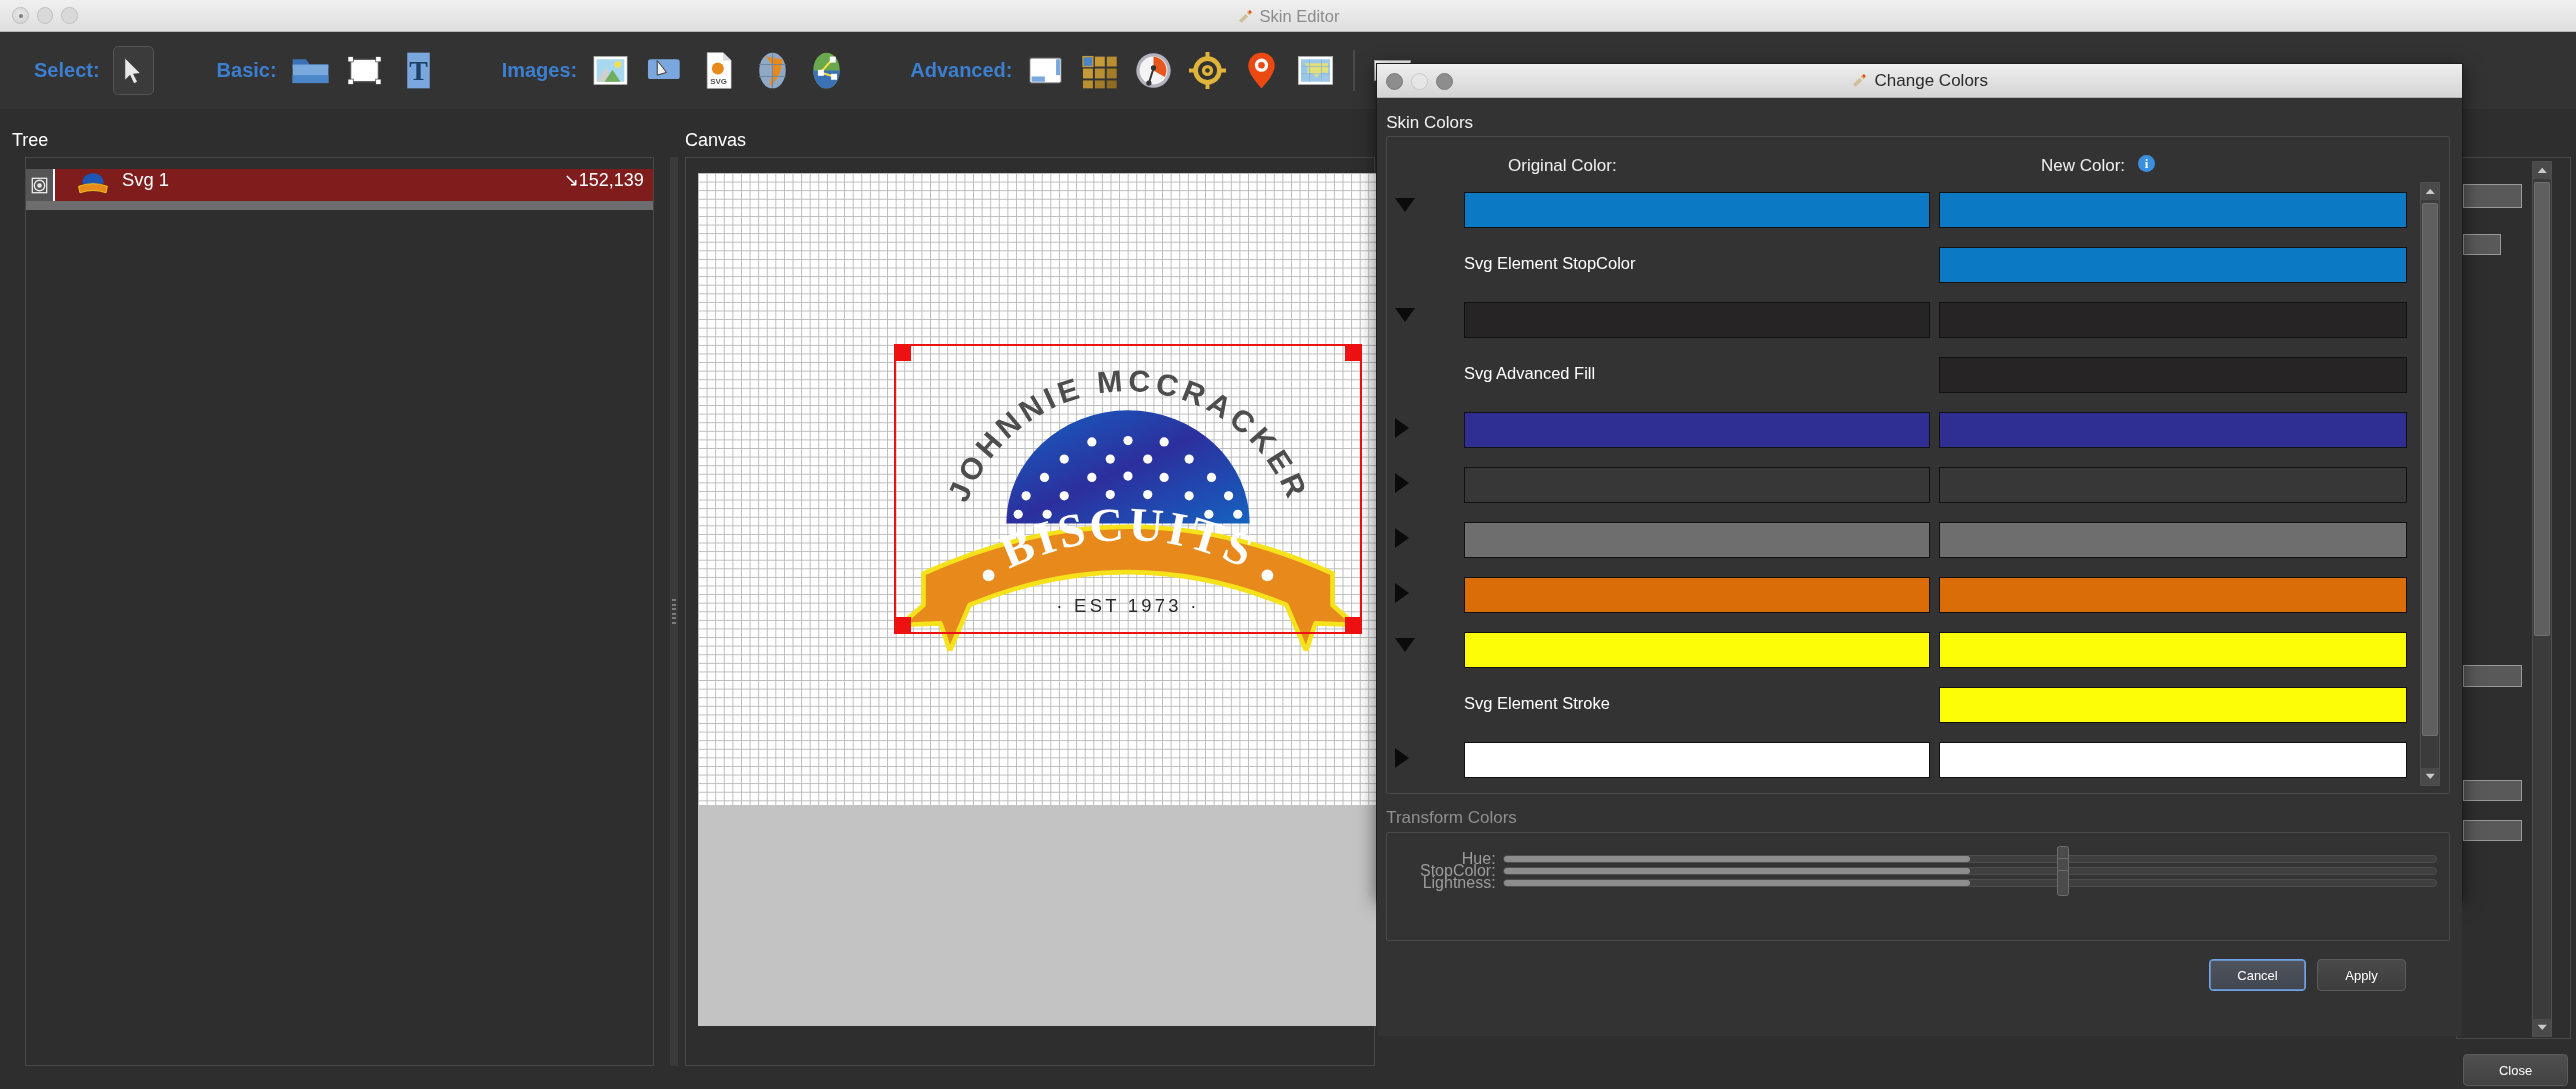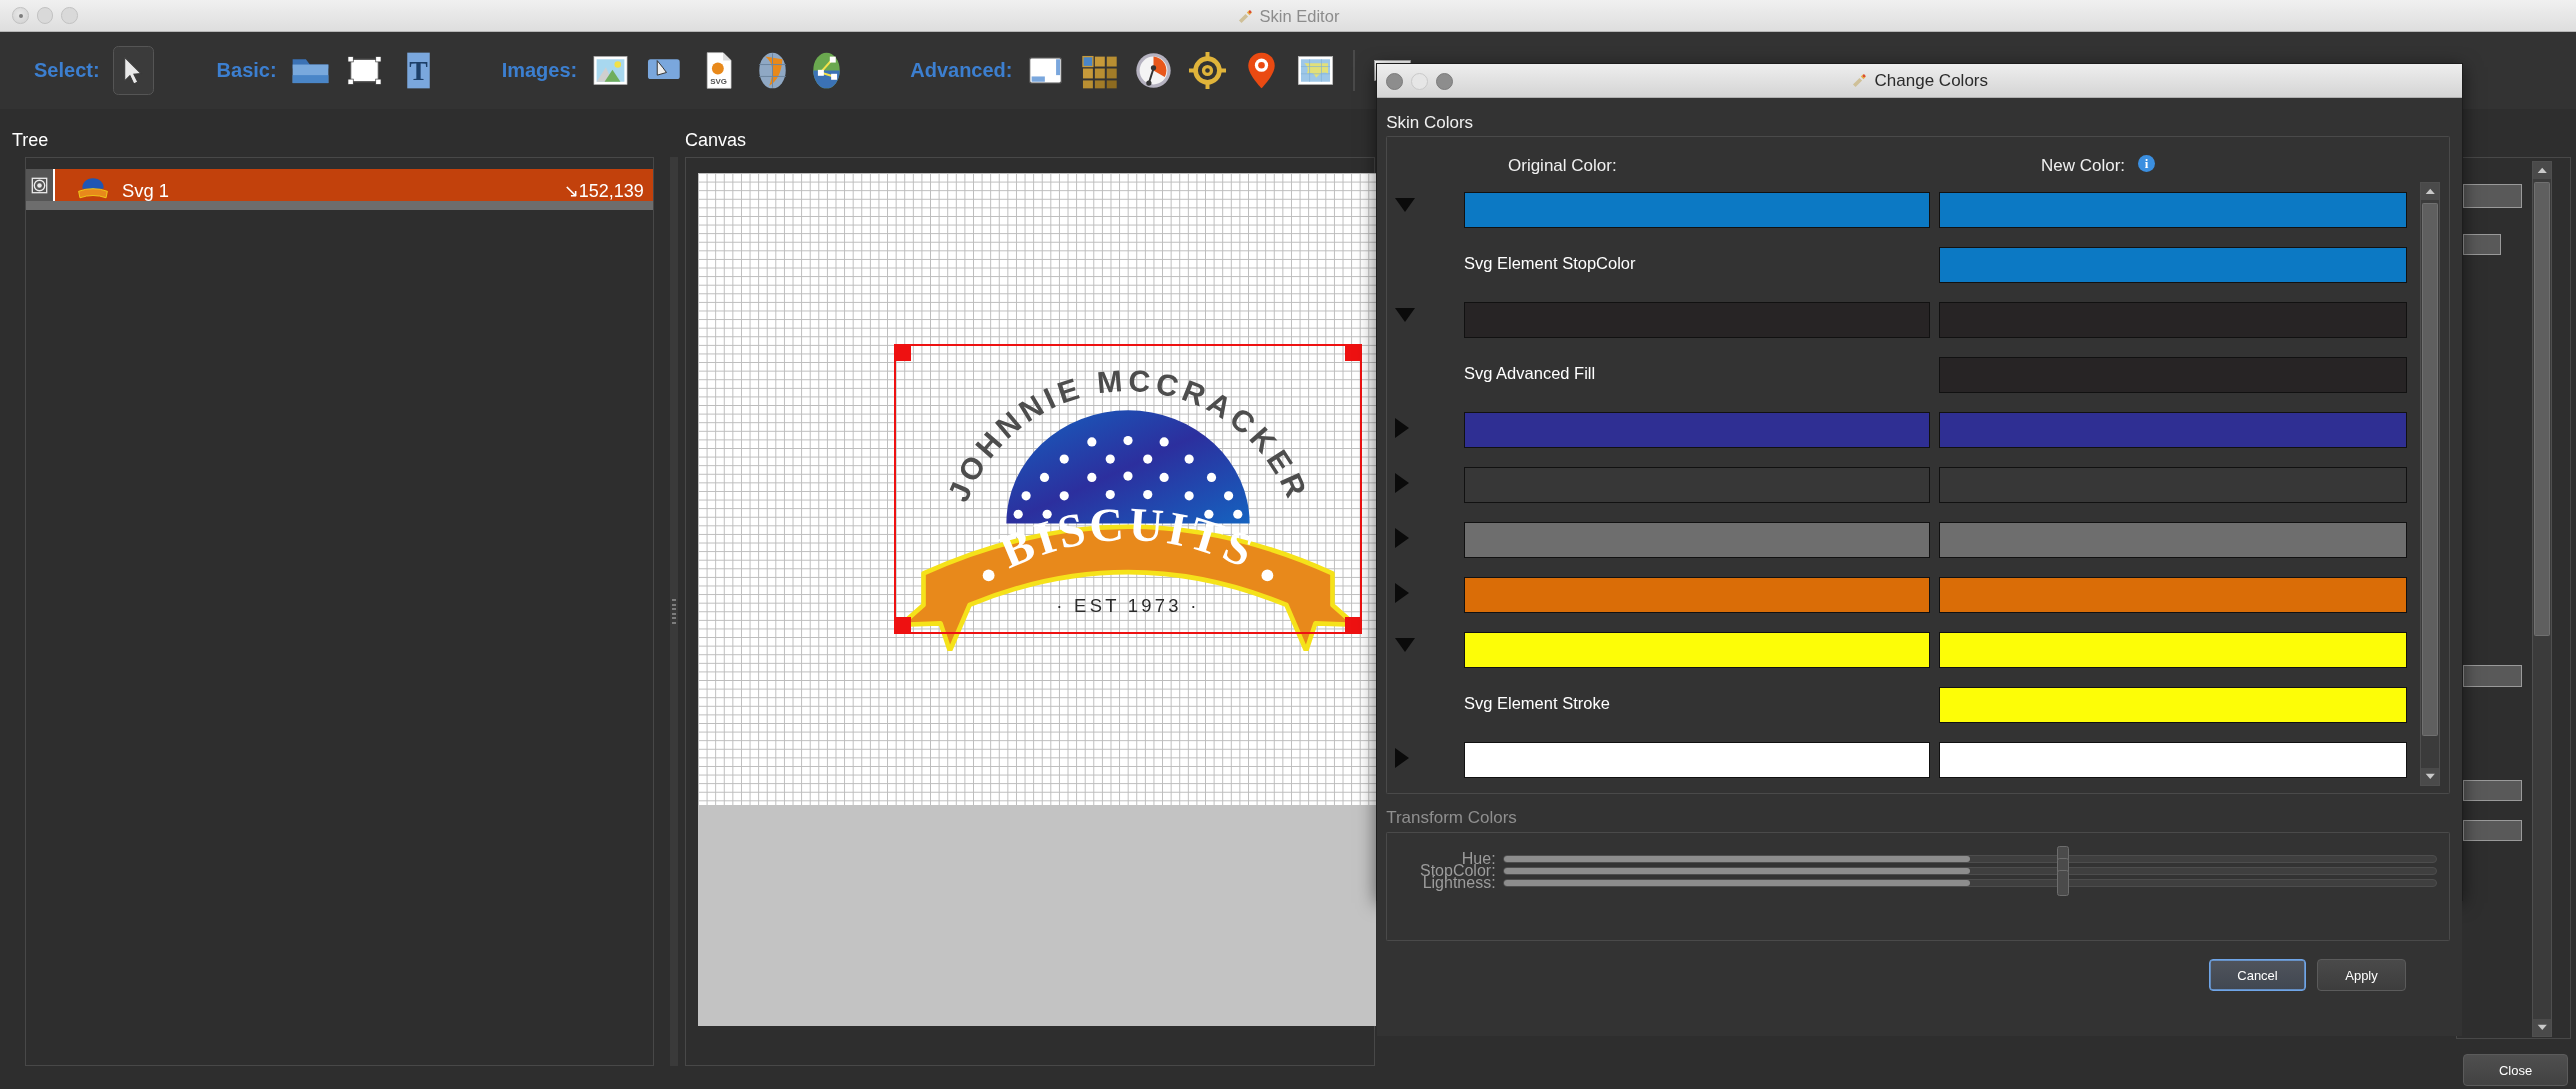--- a/index.html
+++ b/index.html
@@ -42,22 +42,22 @@
     border: 0.7px solid #555; display:flex; align-items:center; justify-content:center;
   }
   .tb-sep { width: 1.3px; height: 41px; background: #4a4a4a; margin: 0 17px; flex: 0 0 auto; }
 
   
   .panel-title { position: absolute; color: #ffffff; font-size: 18px; }
   .panel-box { position: absolute; border: 0.7px solid #484848; background: #2e2e2e; }
 
   
   .tree-row {
-    position: absolute; display: flex; align-items: flex-end; height: 33px;
-    background: #c2410c; color: #ffffff; font-size: 18.4px;
+    position: absolute; display: flex; align-items: flex-start; height: 33px;
+    background: #7f1d1d; color: #ffffff; font-size: 18.4px;
   }
   .tree-eye {
     width: 29px; height: 33px; background: #555; display:flex;
     align-items:center; justify-content:center; border-right: 2px solid #fff;
   }
   .tree-logo { width: 34px; height: 28px; margin: 0 0 0 21px; }
   .tree-name { margin-left: 12px; }
   .tree-coord { position: absolute; right: 9.2px; font-size: 18px; white-space: nowrap; }
   .tree-hscroll { position:absolute; height: 9.2px; background: #6d6d6d; }
 

